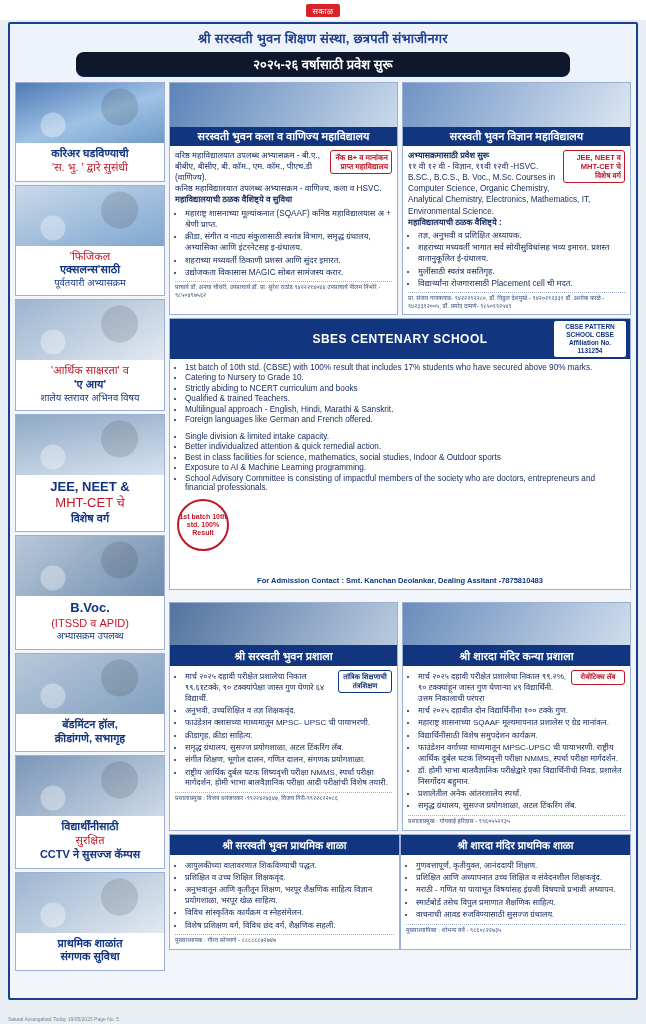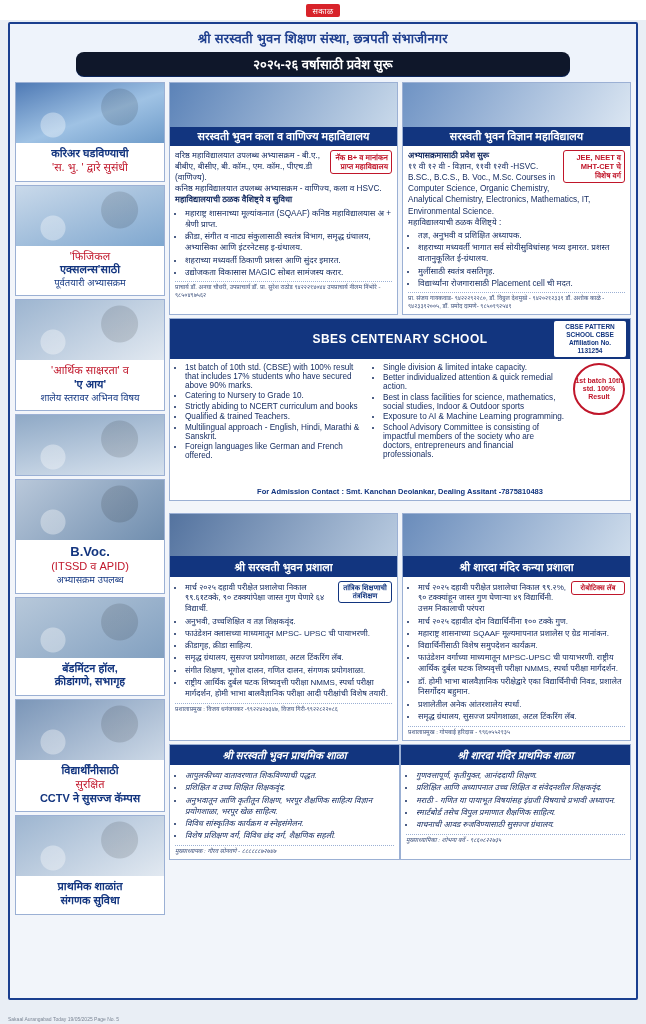--- a/index.html
+++ b/index.html
@@ -76,41 +76,41 @@
   }
   ul.li { margin:2px 0 0; padding-left:10px; }
   ul.li li { margin-bottom:1.5px; }
   .tiny { font-size:6px; color:#3a4e7a; line-height:1.25; margin-top:3px; border-top:1px dotted #9bb0d4; padding-top:2px; }
 
   
   .sbes { background:#fff; border:1px solid #9bb0d4; margin-top:3px; }
   .sbes .bar { background:#12357f; color:#fff; display:flex; align-items:center; justify-content:space-between; padding:2px 4px; }
   .sbes .bar .name { flex:1; text-align:center; font-size:12px; font-weight:bold; letter-spacing:.5px; }
   .sbes .bar .pat { background:#fff; color:#12357f; font-size:6.5px; font-weight:bold; border-radius:2px; padding:2px 3px; text-align:center; line-height:1.2; width:72px; }
-  .sbes .cnt { display:flex; padding:4px 5px 2px; font-size:8.2px; color:#11285e; gap:6px; }
+  .sbes .cnt { display:flex; padding:4px 5px 2px; font-size:8.2px; color:#11285e; gap:6px;flex-direction:column; }
   .sbes .cnt ul { margin:0; padding-left:10px; }
   .sbes .cnt li { margin-bottom:1.5px; }
   .seal {
     width:52px; height:52px; border-radius:50%; border:2px solid #c0162a; color:#c0162a;
     font-size:7px; font-weight:bold; display:flex; align-items:center; justify-content:center;
     text-align:center; line-height:1.15; flex:0 0 52px; margin-left:2px;
   }
   .sbes .contact { text-align:center; font-size:7.5px; color:#12357f; font-weight:bold; padding:2px 4px 4px;margin-top:21px; }
 
   
   .pcard { background:#fff; border:1px solid #9bb0d4; flex:1 1 0; min-width:0; }
   .pcard .pphoto { height:42px; background:linear-gradient(120deg,#54739f,#b9cbe0); }
   .pcard .pphoto.b { background:linear-gradient(120deg,#6a8cbb,#cfddec); }
   .pcard .ptitle { background:#12357f; color:#fff; text-align:center; font-size:11px; font-weight:bold; padding:3px 2px; }
   .pcard .pbody { padding:4px 5px; font-size:8px; color:#11285e; line-height:1.35; }
   .sidebadge { float:right; margin:0 0 2px 3px; border:1px solid #12357f; color:#12357f; font-size:7px; font-weight:bold; text-align:center; border-radius:3px; padding:2px; width:54px; line-height:1.2; }
   .sidebadge.red { border-color:#c0162a; color:#c0162a; }
 
   
-  .prim { display:flex; gap:0; margin-top:3px;font-style:italic; }
+  .prim { display:flex; gap:0; margin-top:3px; }
   .prim .pc { background:#fff; border:1px solid #9bb0d4; flex:1 1 0; }
   .prim .pc .h { background:#12357f; color:#fff; text-align:center; font-size:10.5px; font-weight:bold; padding:3px 2px; }
   .prim .pc .b { padding:4px 5px; font-size:8px; color:#11285e; line-height:1.35; }
 
   .stamp { position:absolute; left:8px; bottom:2px; font-size:5px; color:#7d8796; line-height:1.2; }
 </style>
 </head>
 <body>
 
 <div class="page">
@@ -151,20 +151,25 @@
           <div class="lphoto comp"></div>
           <div class="ltext">
             <div class="t2">'आर्थिक साक्षरता' व</div>
             <div class="t1">'ए आय'</div>
             <div class="t3">शालेय स्तरावर अभिनव विषय</div>
           </div>
         </div>
 
         <div class="lblock">
           <div class="lphoto hall"></div>
+          <div class="ltext">
+            <div class="t1 big">JEE, NEET &amp;</div>
+            <div class="t2 big">MHT-CET चे</div>
+            <div class="t1">विशेष वर्ग</div>
+          </div>
         </div>
 
         <div class="lblock">
           <div class="lphoto lab"></div>
           <div class="ltext">
             <div class="t1 big">B.Voc.</div>
             <div class="t2">(ITSSD व APID)</div>
             <div class="t3">अभ्यासक्रम उपलब्ध</div>
           </div>
         </div>
@@ -221,21 +226,21 @@
           </div>
 
           <div class="card">
             <div class="cphoto b"></div>
             <div class="ctitle">सरस्वती भुवन विज्ञान महाविद्यालय</div>
             <div class="cbody">
               <div class="badge">JEE, NEET व MHT-CET चे विशेष वर्ग</div>
               <div style="font-weight:bold">अभ्यासक्रमासाठी प्रवेश सुरू</div>
               <div>११ वी १२ वी - विज्ञान, ११वी १२वी -HSVC.</div>
               <div>B.SC., B.C.S., B. Voc., M.Sc. Courses in Computer Science, Organic Chemistry, Analytical Chemistry, Electronics, Mathematics, IT, Environmental Science.</div>
-              <div style="font-weight:normal">महाविद्यालयाची ठळक वैशिष्ट्ये :</div>
+              <div style="font-weight:bold">महाविद्यालयाची ठळक वैशिष्ट्ये :</div>
               <ul class="li">
                 <li>तज्ञ, अनुभवी व प्रशिक्षित अध्यापक.</li>
                 <li>शहराच्या मध्यवर्ती भागात सर्व सोयीसुविधांसह भव्य इमारत. प्रशस्त वातानुकूलित ई-ग्रंथालय.</li>
                 <li>मुलींसाठी स्वतंत्र वसतिगृह.</li>
                 <li>विद्यार्थ्यांना रोजगारासाठी Placement cell ची मदत.</li>
               </ul>
               <div class="tiny">प्रा. संजय गायकवाड- ९४२२२९२२८०, डॉ. विठ्ठल देशमुखे - ९४२०२१२३३१
 डॉ. अशोक काळे - ९४२३३१२००५, डॉ. प्रमोद दामणे- ९८५०१९२५४१</div>
             </div>
           </div>

